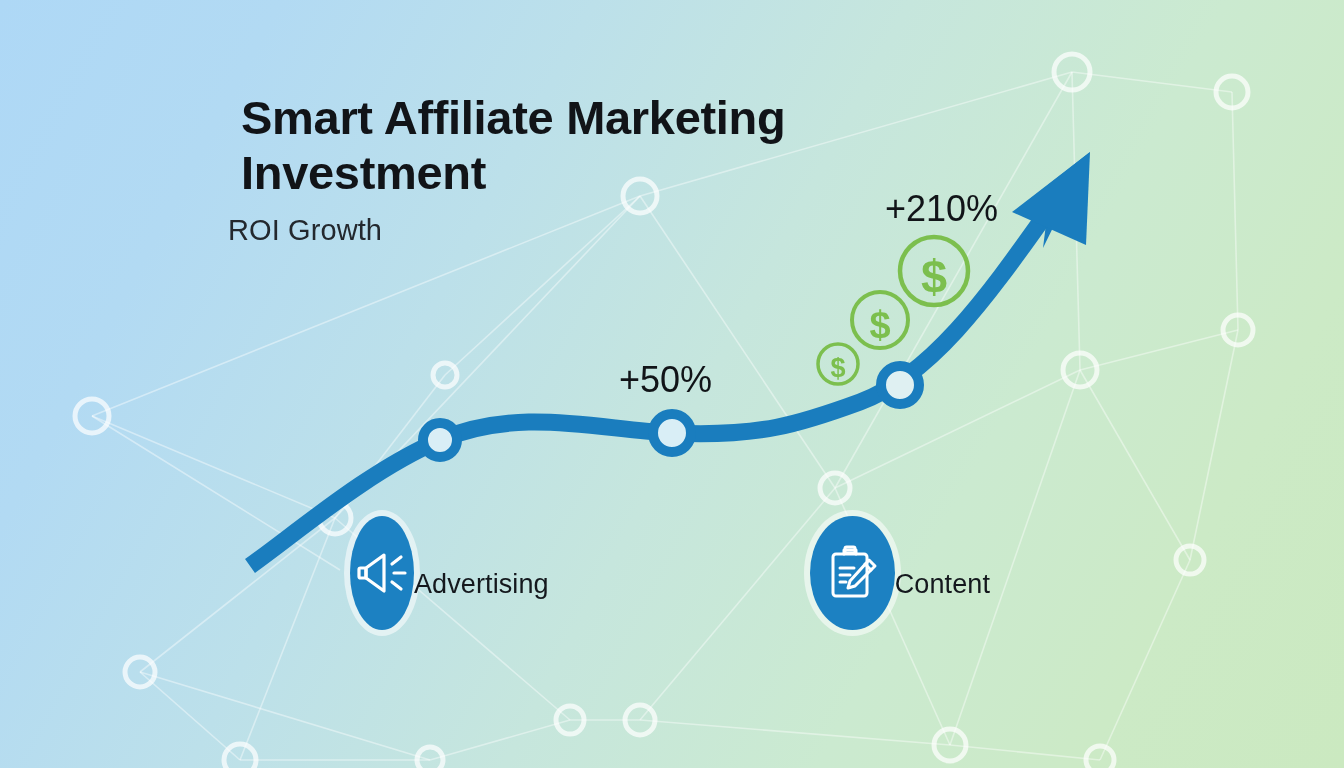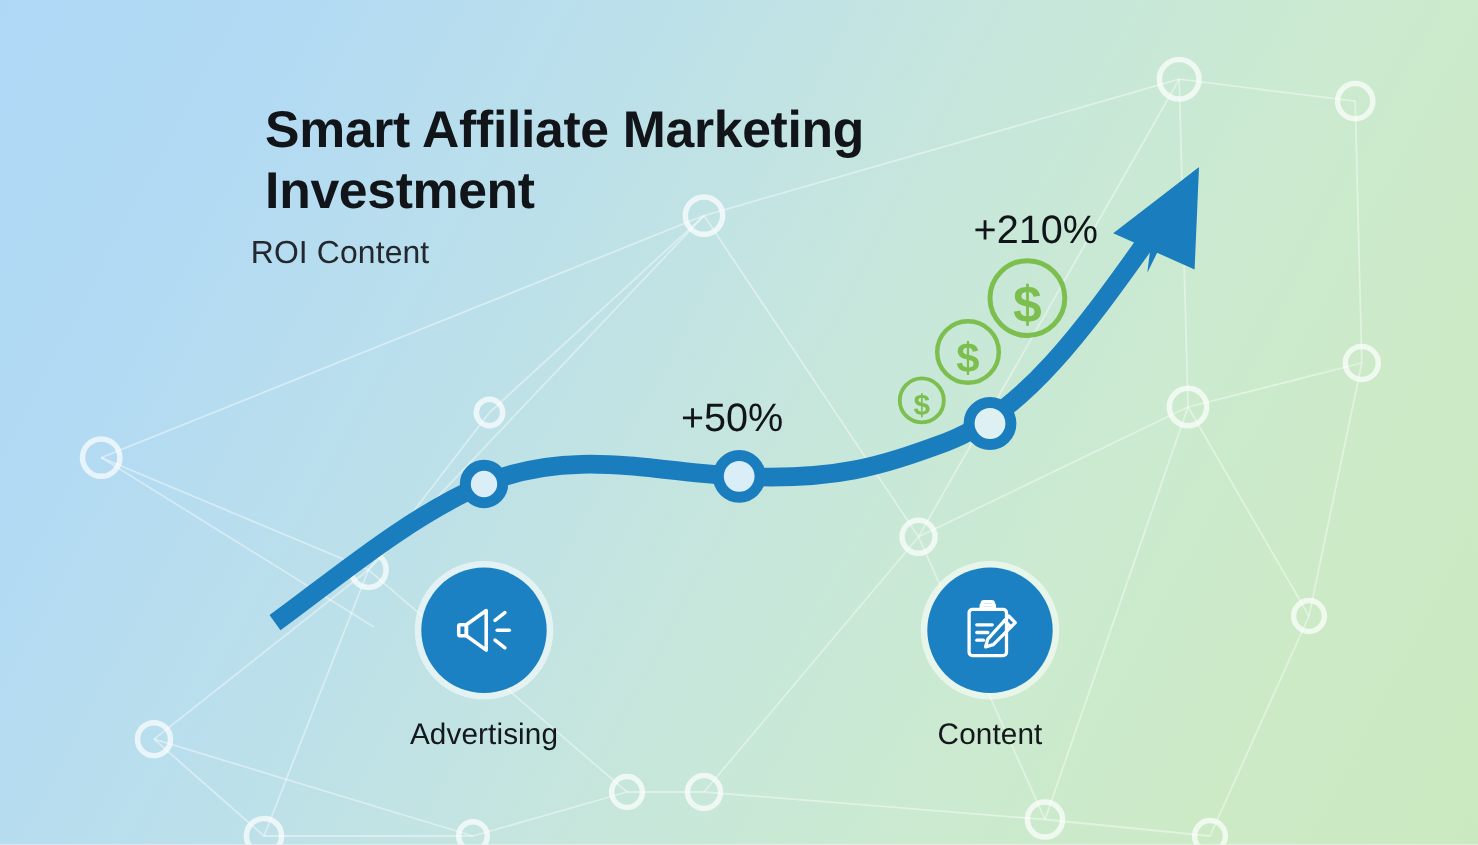--- a/index.html
+++ b/index.html
@@ -79,21 +79,21 @@
     position: absolute;
     left: 350px;
     top: 516px;
     width: 640px;
     display: flex;
     justify-content: space-between;
   }
   .channel {
     width: 180px;
     display: flex;
-    flex-direction: column;
+    flex-direction: row;
     align-items: center;
   }
   .channel-badge {
     width: 114px;
     height: 114px;
     border-radius: 50%;
     display: flex;
     align-items: center;
     justify-content: center;
     box-shadow: 0 0 0 6px rgba(255,255,255,0.55);
@@ -194,21 +194,21 @@
       </g>
       <g>
         <circle cx="934" cy="271" r="34" stroke-width="4.5"></circle>
         <text x="934" y="293" font-family="Liberation Sans, sans-serif" font-size="47" font-weight="bold" fill="#7cbf4e" stroke="none" text-anchor="middle">$</text>
       </g>
     </g>
   </svg>
 
   <div class="title-block">
     <h1 class="main-title">Smart Affiliate Marketing Investment</h1>
-    <p class="sub-title">ROI Content</p>
+    <p class="sub-title">ROI Growth</p>
   </div>
 
   <div class="pct-label" id="pct-mid">+50%</div>
   <div class="pct-label" id="pct-high">+210%</div>
 
   <div class="channels">
 
     <div class="channel">
       <div class="channel-badge blue">
         <svg width="64" height="64" viewBox="0 0 64 64" fill="none" stroke="#ffffff" stroke-width="3.2" stroke-linecap="round" stroke-linejoin="round">

